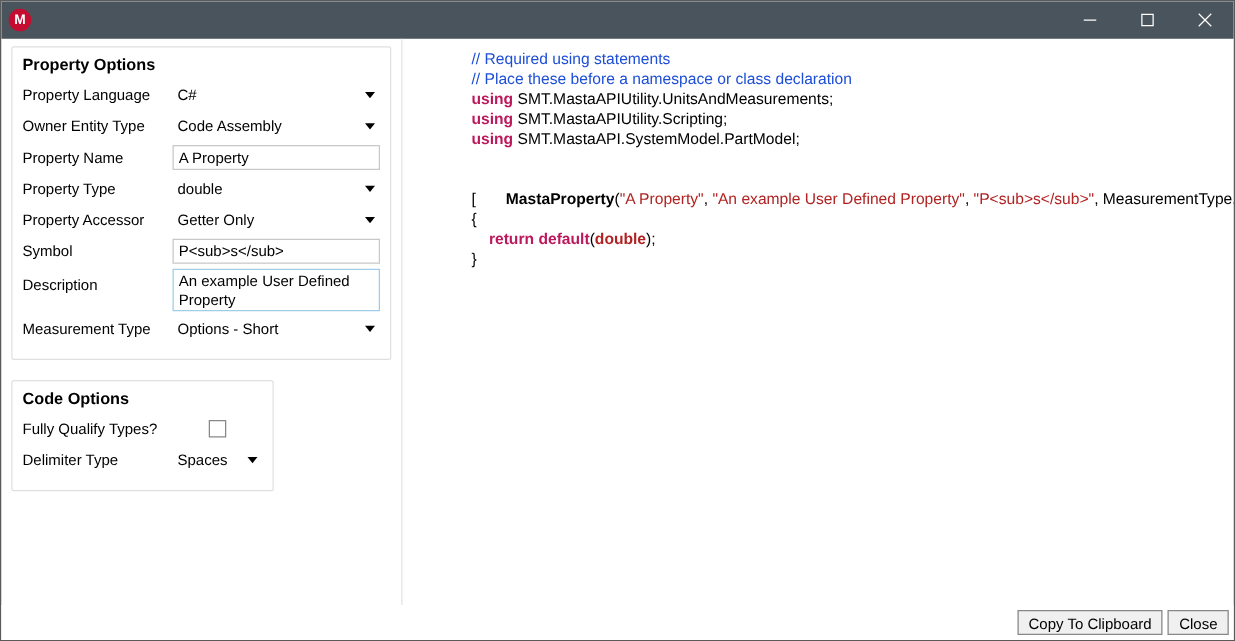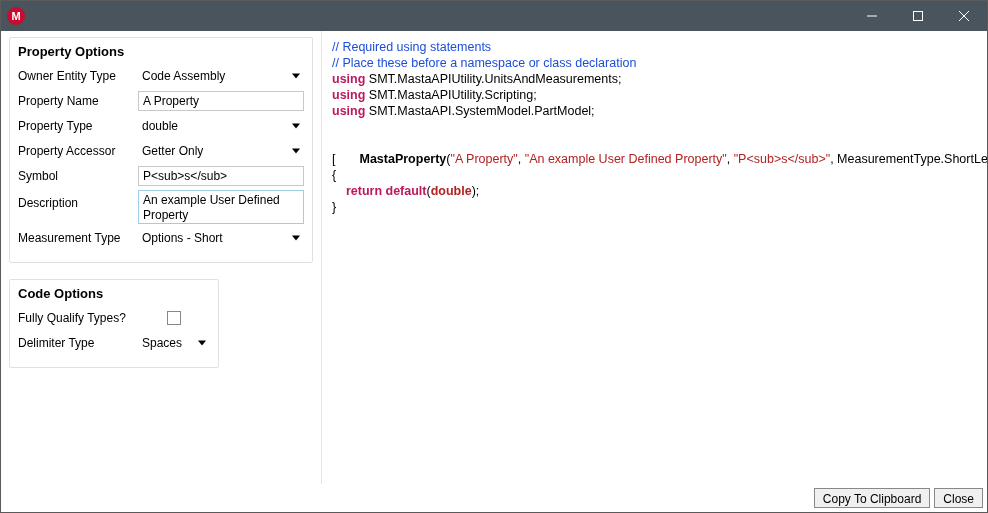--- a/index.html
+++ b/index.html
@@ -36,20 +36,21 @@
     width: 46px; height: 100%;
     display:flex; align-items:center; justify-content:center;
     color:#fff; font-size: 14px;
     cursor: default;
   }
   .winbtn svg { stroke:#fff; fill:none; stroke-width:1; }
   .content {
     position:absolute;
     top:30px; left:0; right:0; bottom:28px;
     display:flex;
+    gap:45px;
   }
   .left {
     width: 321px;
     padding: 6px 8px 8px 8px;
     border-right: 1px solid #e4e4e4;
     overflow:hidden;
   }
   .panel {
     border: 1px solid #e0e0e0;
     border-radius: 2px;
@@ -190,20 +191,29 @@
   </div>
 </div>
 
 <div class="content">
 
   <div class="left">
 
     <div class="panel">
       <div class="panel-title">Property Options</div>
 
+      <div class="row">
+        <div class="lab">Property Language</div>
+        <div class="val">
+          <div class="combo">
+              <span>C#</span>
+            </div>
+          <span class="caret"></span>
+        </div>
+      </div>
 
       <div class="row">
         <div class="lab">Owner Entity Type</div>
         <div class="val">
           <div class="combo">
               <span>Code Assembly</span>
             </div>
           <span class="caret"></span>
         </div>
       </div>

